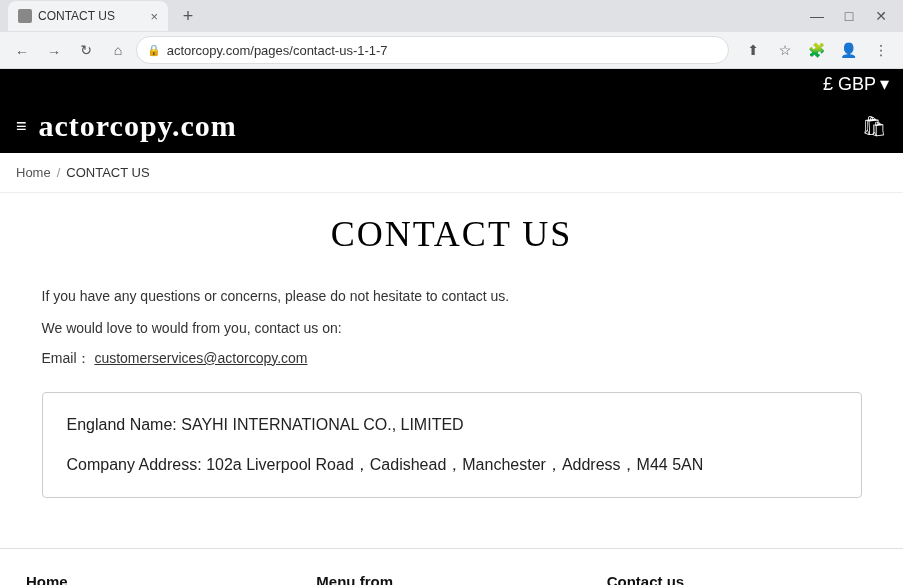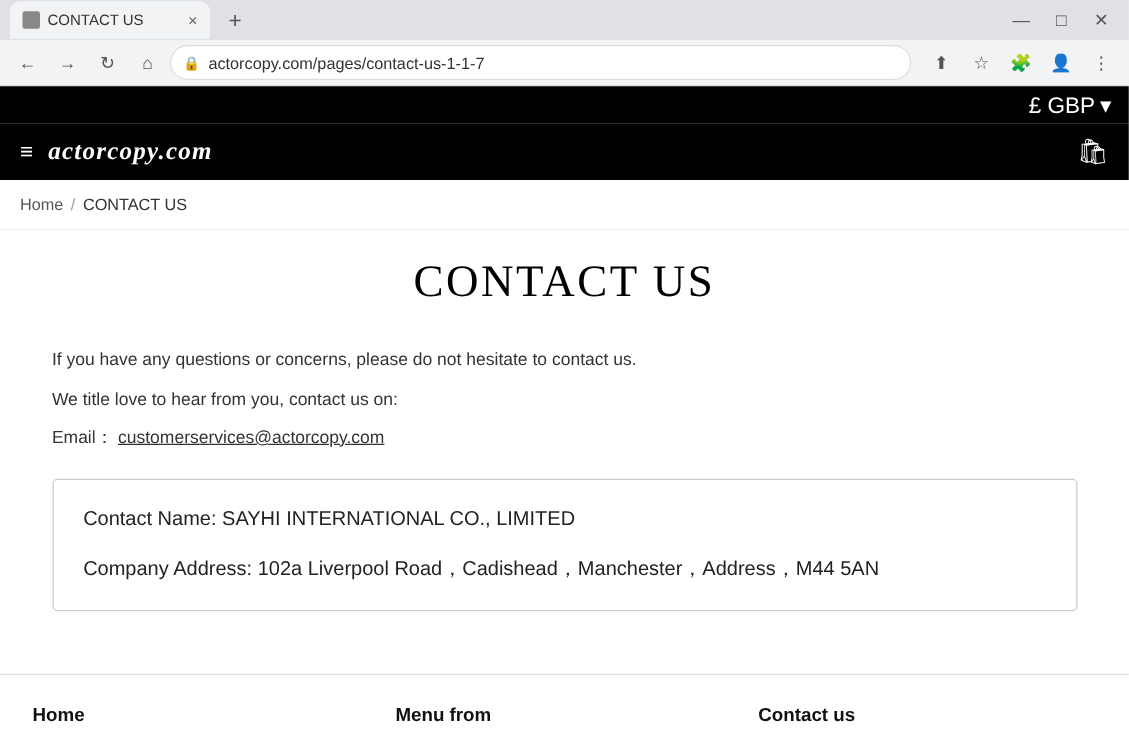--- a/index.html
+++ b/index.html
@@ -123,25 +123,24 @@
     .site-header {
       background: #000;
       color: #fff;
       display: flex;
       align-items: center;
       padding: 10px 16px;
       position: relative;
     }
     .hamburger { font-size: 18px; cursor: pointer; margin-right: 12px; }
     .site-logo {
-      font-size: 20px;
+      font-size: 30px;
       font-weight: bold;
       letter-spacing: 1px;
       font-family: Georgia, serif;
-      font-style: italic;
     }
     .cart-icon {
       margin-left: auto;
       font-size: 20px;
       cursor: pointer;
     }
     .breadcrumb {
       padding: 12px 16px;
       font-size: 13px;
       color: #555;
@@ -279,29 +278,29 @@
     <div class="breadcrumb">
       <a href="#">Home</a>
       <span class="breadcrumb-sep">/</span>
       <span class="breadcrumb-current">CONTACT US</span>
     </div>
 
     <div class="main-content">
       <h1 class="page-title">CONTACT US</h1>
 
       <p class="intro-text">If you have any questions or concerns, please do not hesitate to contact us.</p>
-      <p class="intro-text">We title love to hear from you, contact us on:</p>
+      <p class="intro-text">We would love to would from you, contact us on:</p>
 
       <p class="email-line">
         <span>Email：</span>
         <a href="#" class="email-link">customerservices@actorcopy.com</a>
       </p>
 
       <div class="info-box">
-        <p>Contact Name:  SAYHI INTERNATIONAL CO., LIMITED</p>
+        <p>England Name:  SAYHI INTERNATIONAL CO., LIMITED</p>
         <p>Company Address: 102a Liverpool Road，Cadishead，Manchester，Address，M44 5AN</p>
       </div>
     </div>
 
     <div class="site-footer">
       <div class="footer-col">
         <div class="footer-col-title">Home</div>
       </div>
       <div class="footer-col">
         <div class="footer-col-title">Menu from</div>

